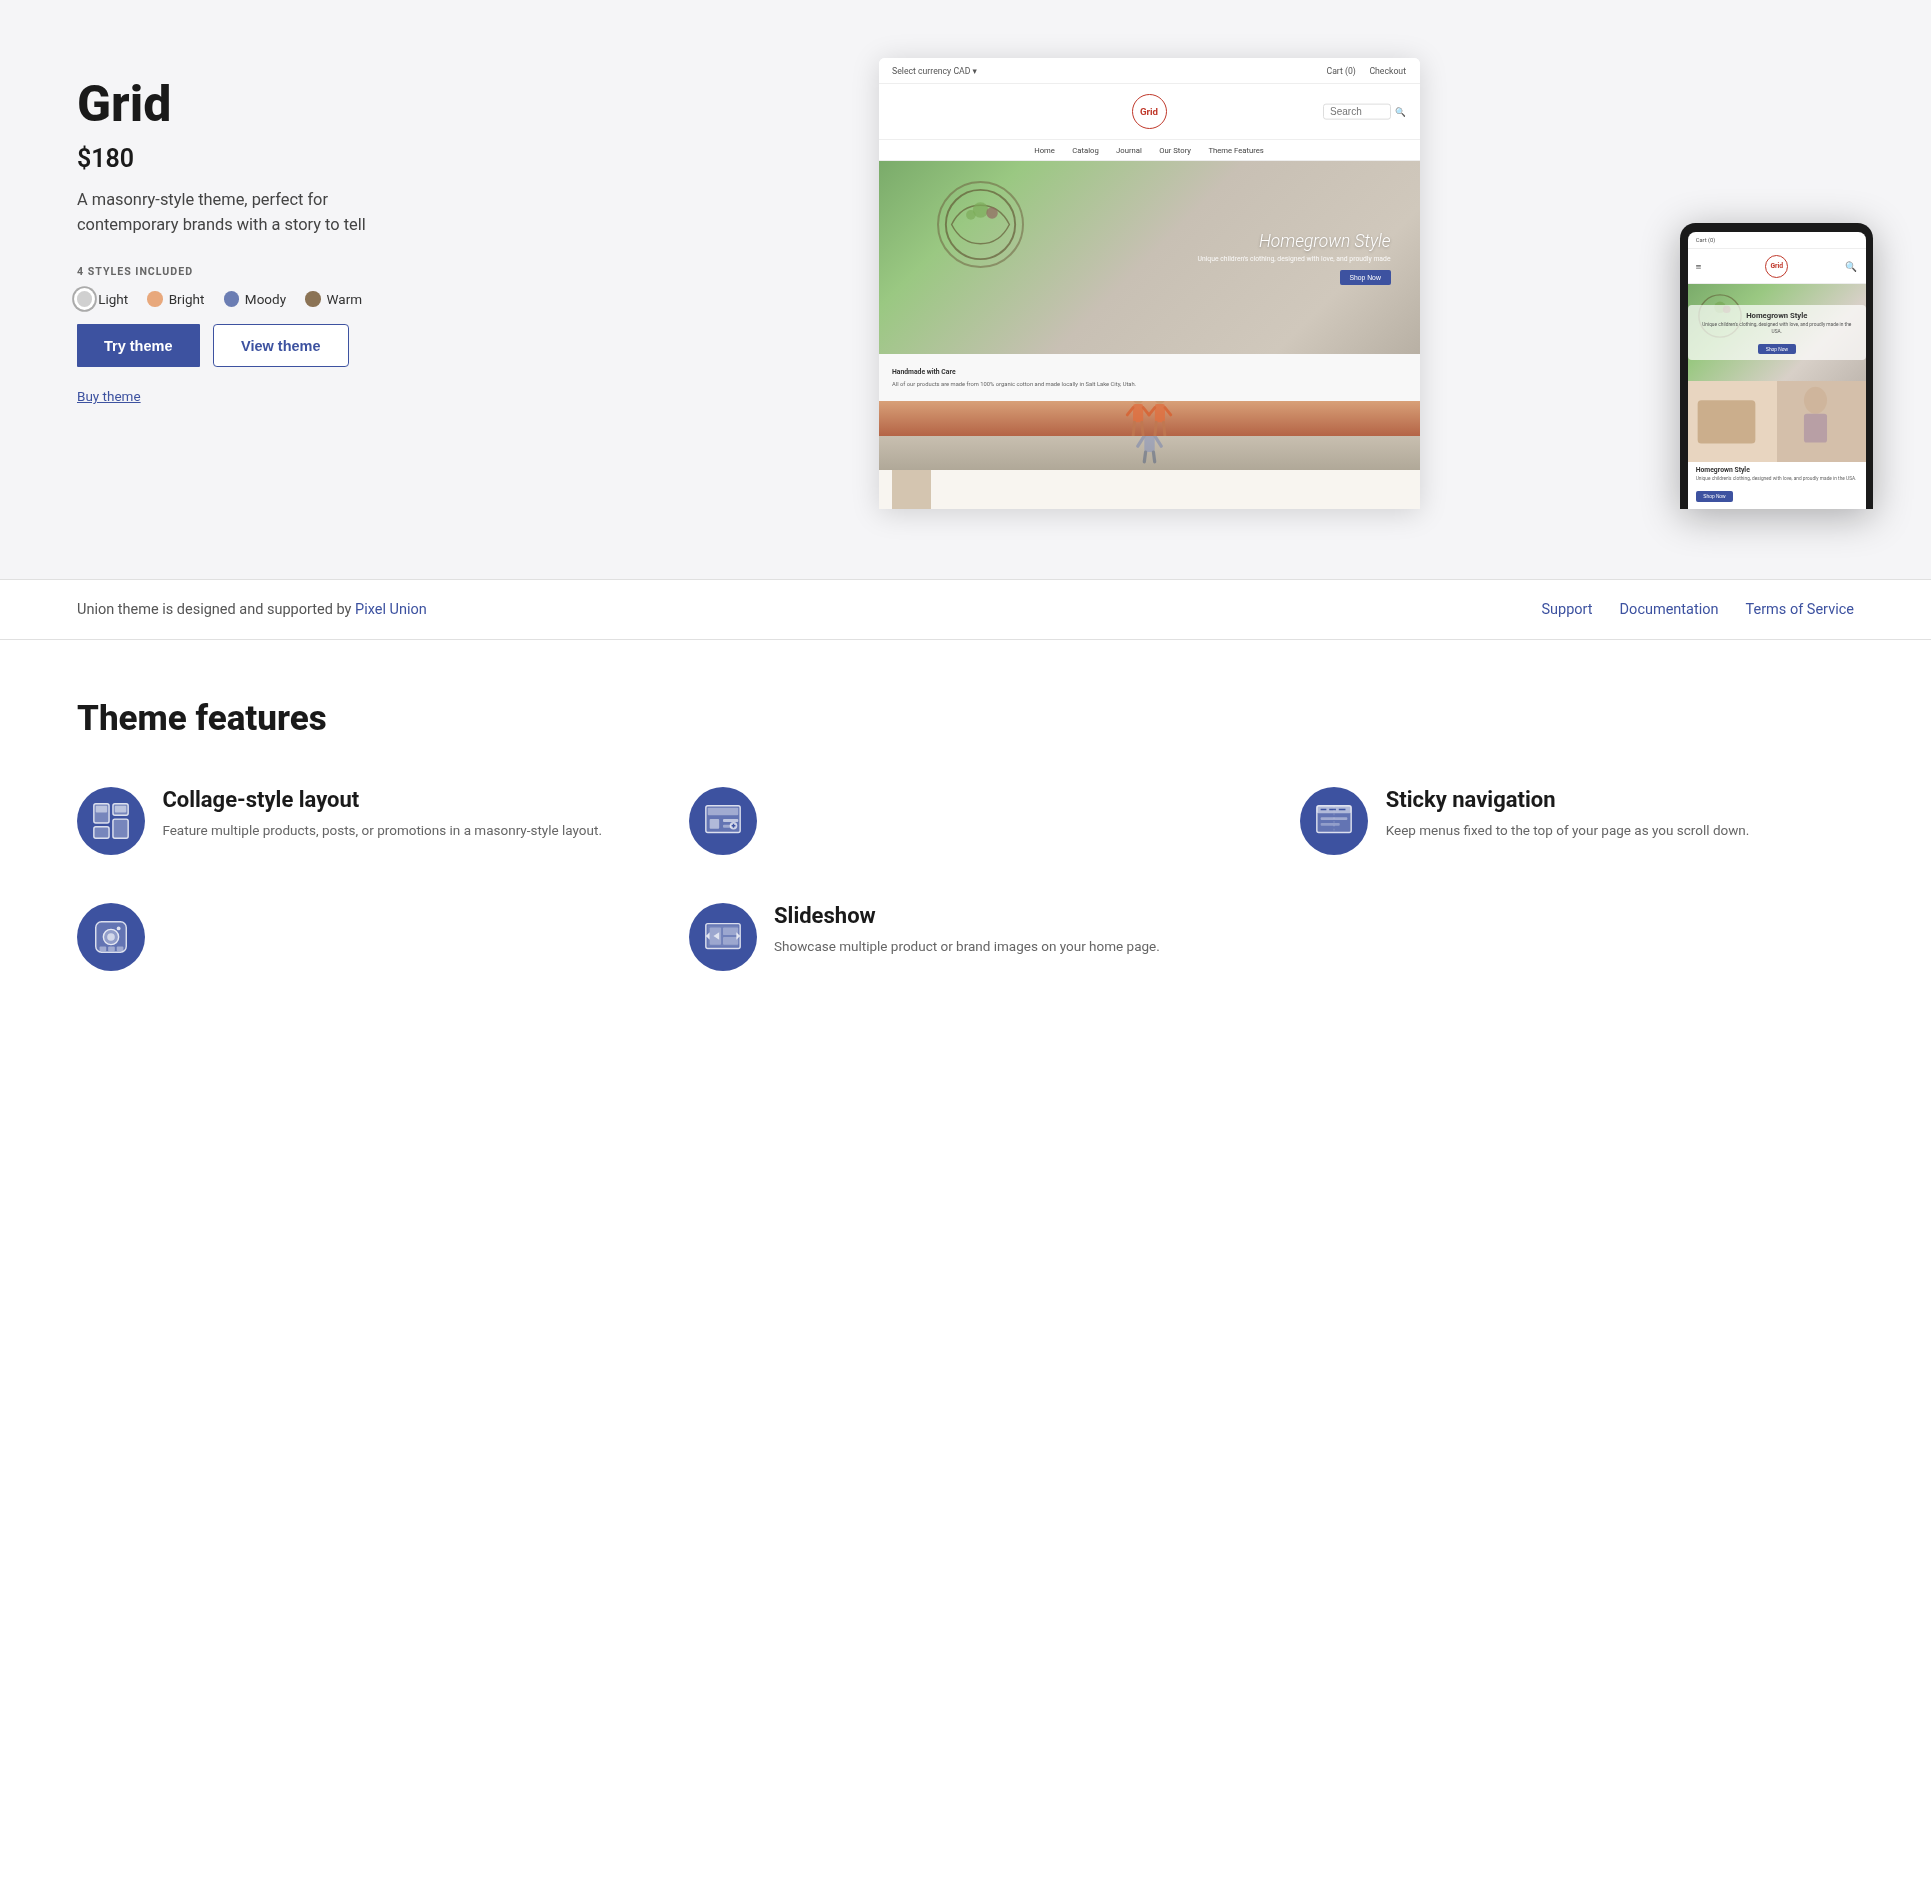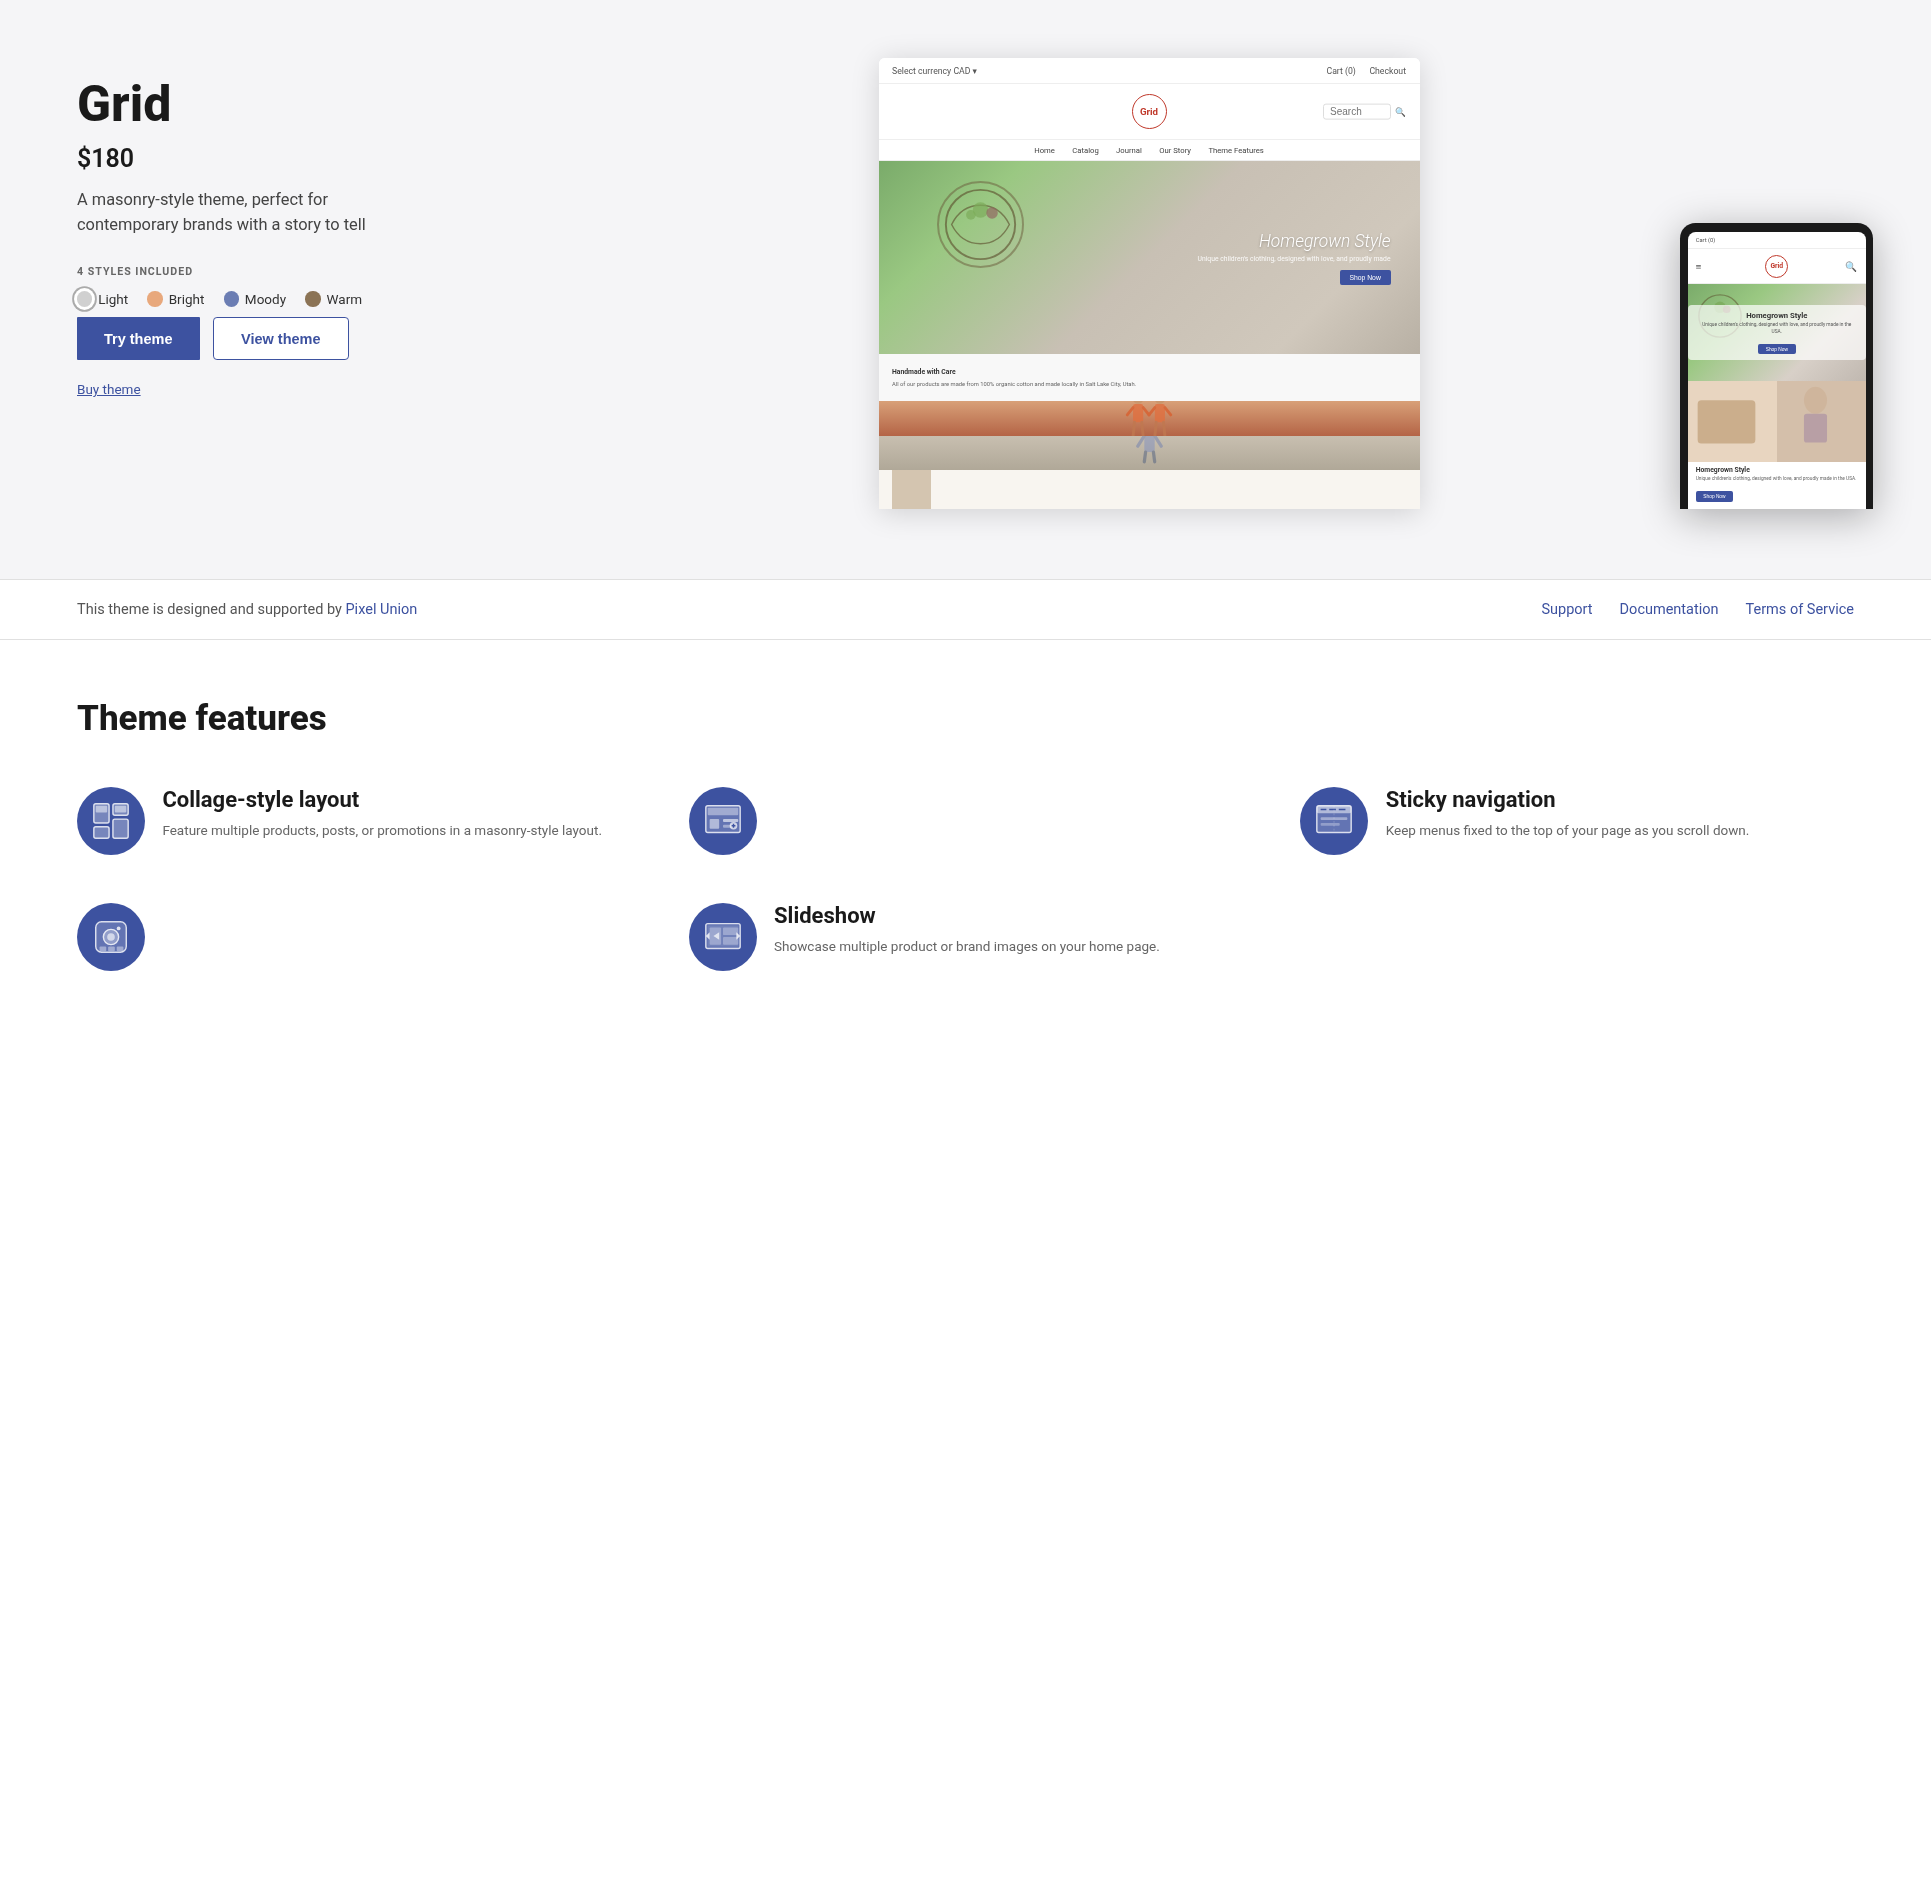--- a/index.html
+++ b/index.html
@@ -44,21 +44,21 @@
       font-weight: 700;
       letter-spacing: 1px;
       color: #666;
       text-transform: uppercase;
       margin-bottom: 13.5px;
     }
     .style-options {
       display: flex;
       align-items: center;
       gap: 19.3px;
-      margin-bottom: 10px;
+      margin-bottom: 17px;
     }
     .style-option {
       display: flex;
       align-items: center;
       gap: 5.8px;
       font-size: 13.5px;
       color: #333;
       cursor: pointer;
     }
     .style-dot {
@@ -633,21 +633,21 @@
           <p>Unique children's clothing, designed with love, and proudly made in the USA.</p>
           <button class="mobile-bottom-btn">Shop Now</button>
         </div>
       </div>
     </div>
   </div>
 </section>
 
 <div class="support-bar">
   <div class="support-bar-left">
-    <span>This theme is designed and supported by</span>
+    <span>Union theme is designed and supported by</span>
     <a>Pixel Union</a>
   </div>
   <div class="support-bar-right">
     <a>Support</a>
     <a>Documentation</a>
     <a>Terms of Service</a>
   </div>
 </div>
 
 <section class="features-section">

